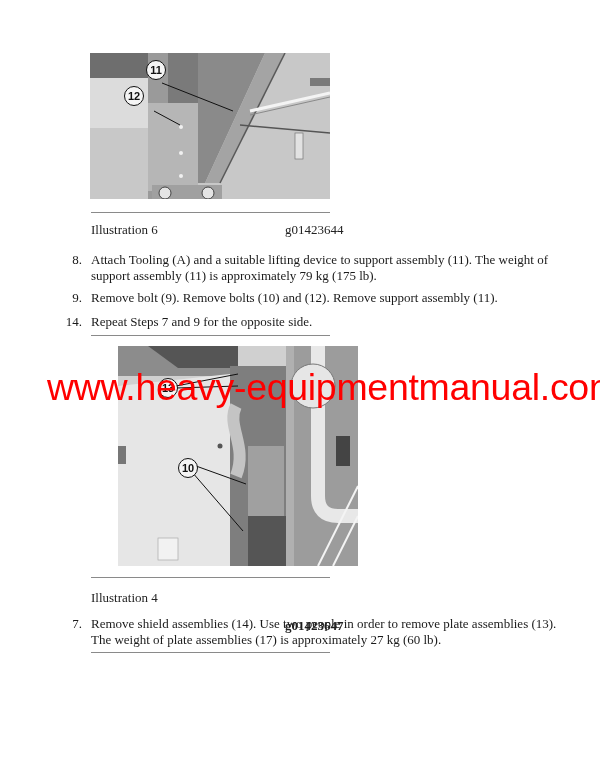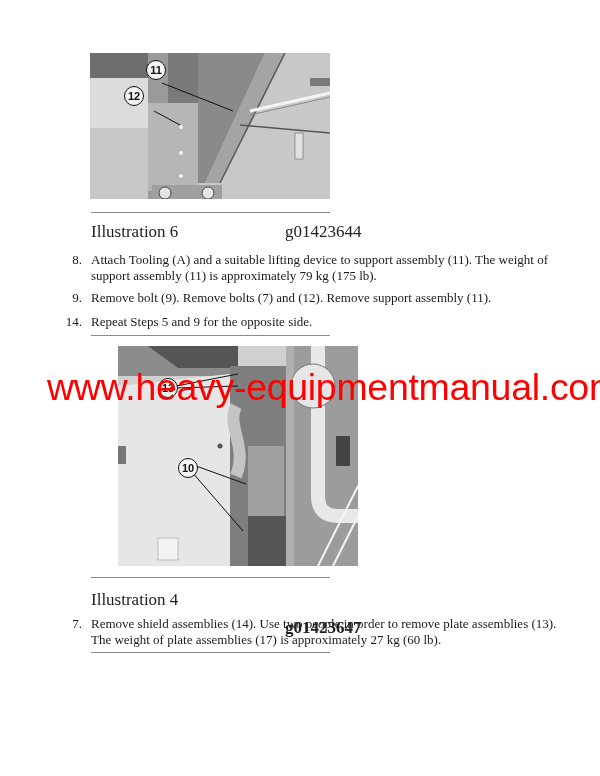--- a/index.html
+++ b/index.html
@@ -5,21 +5,21 @@
   html, body { margin: 0; padding: 0; }
   body {
     width: 600px; height: 776px; background: #ffffff; position: relative; overflow: hidden;
     font-family: "Liberation Serif", serif; color: #1a1a1a;
   }
   .figure {
     position: absolute; left: 90px; width: 240px; overflow: hidden;
     background: #c9c9c9;
   }
   .rule { position: absolute; left: 91px; width: 239px; height: 1px; background: #8a8a8a; }
-  .caption { position: absolute; font-size: 17px; color: #222; }
+  .caption { position: absolute; font-size: 13px; color: #222; }
   .step { position: absolute; left: 60px; width: 490px; font-size: 13px; line-height: 16px; }
   .step .num { position: absolute; left: 0; width: 22px; text-align: right; }
   .step .txt { position: absolute; left: 31px; width: 470px; }
   .callout {
     position: absolute; width: 18px; height: 18px; border: 1.5px solid #111; border-radius: 50%;
     background: #f4f4f4; font-family: "Liberation Sans", sans-serif; font-weight: bold; font-size: 11px;
     text-align: center; line-height: 18px; color: #111; box-sizing: content-box;
   }
   .watermark {
     position: absolute; left: 47px; top: 367px; font-family: "Liberation Sans", sans-serif;
@@ -66,25 +66,25 @@
 <div class="rule" style="top:212px;"></div>
 <div class="caption" style="left:91px;top:222px;">Illustration 6</div>
 <div class="caption" style="left:285px;top:222px;font-family:Liberation Serif, serif;">g01423644</div>
 
 <div class="step" style="top:252px;">
   <span class="num">8.</span>
   <span class="txt">Attach Tooling (A) and a suitable lifting device to support assembly (11). The weight of support assembly (11) is approximately 79 kg (175 lb).</span>
 </div>
 <div class="step" style="top:290px;">
   <span class="num">9.</span>
-  <span class="txt">Remove bolt (9). Remove bolts (7) and (12). Remove support assembly (11).</span>
+  <span class="txt">Remove bolt (9). Remove bolts (10) and (12). Remove support assembly (11).</span>
 </div>
 <div class="step" style="top:314px;">
   <span class="num">14.</span>
-  <span class="txt">Repeat Steps 5 and 9 for the opposite side.</span>
+  <span class="txt">Repeat Steps 7 and 9 for the opposite side.</span>
 </div>
 <div class="rule" style="top:335px;"></div>
 
 <div class="figure" style="top:346px;height:220px;margin-left:28px;">
   <svg width="240" height="220" viewBox="0 0 240 220">
     <rect x="0" y="0" width="240" height="220" fill="#d0d0d0"></rect>
 
     <rect x="0" y="0" width="120" height="30" fill="#8c8c8c"></rect>
     <polygon points="30,0 120,0 120,22 60,22" fill="#555"></polygon>
 

